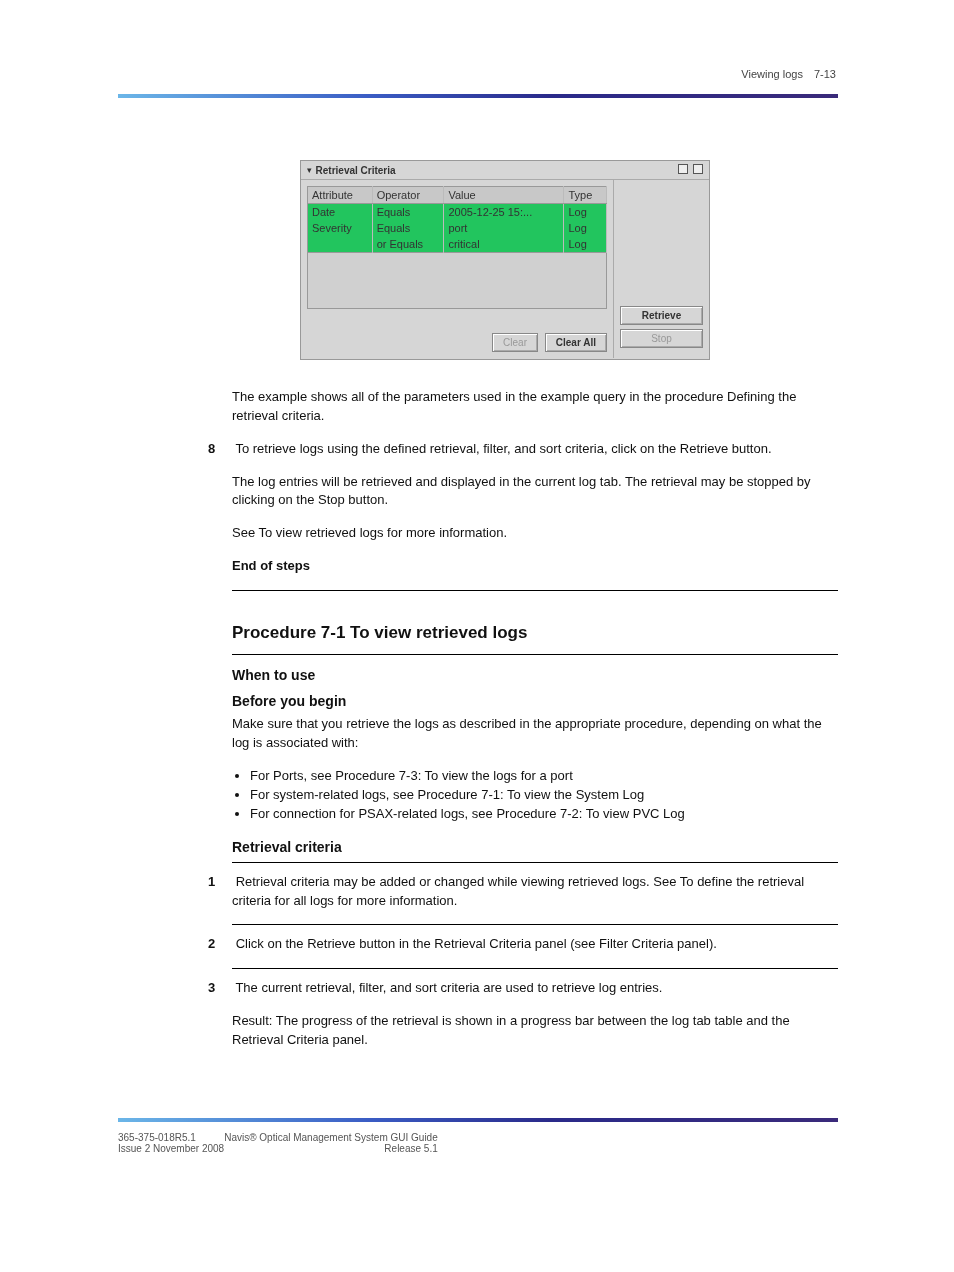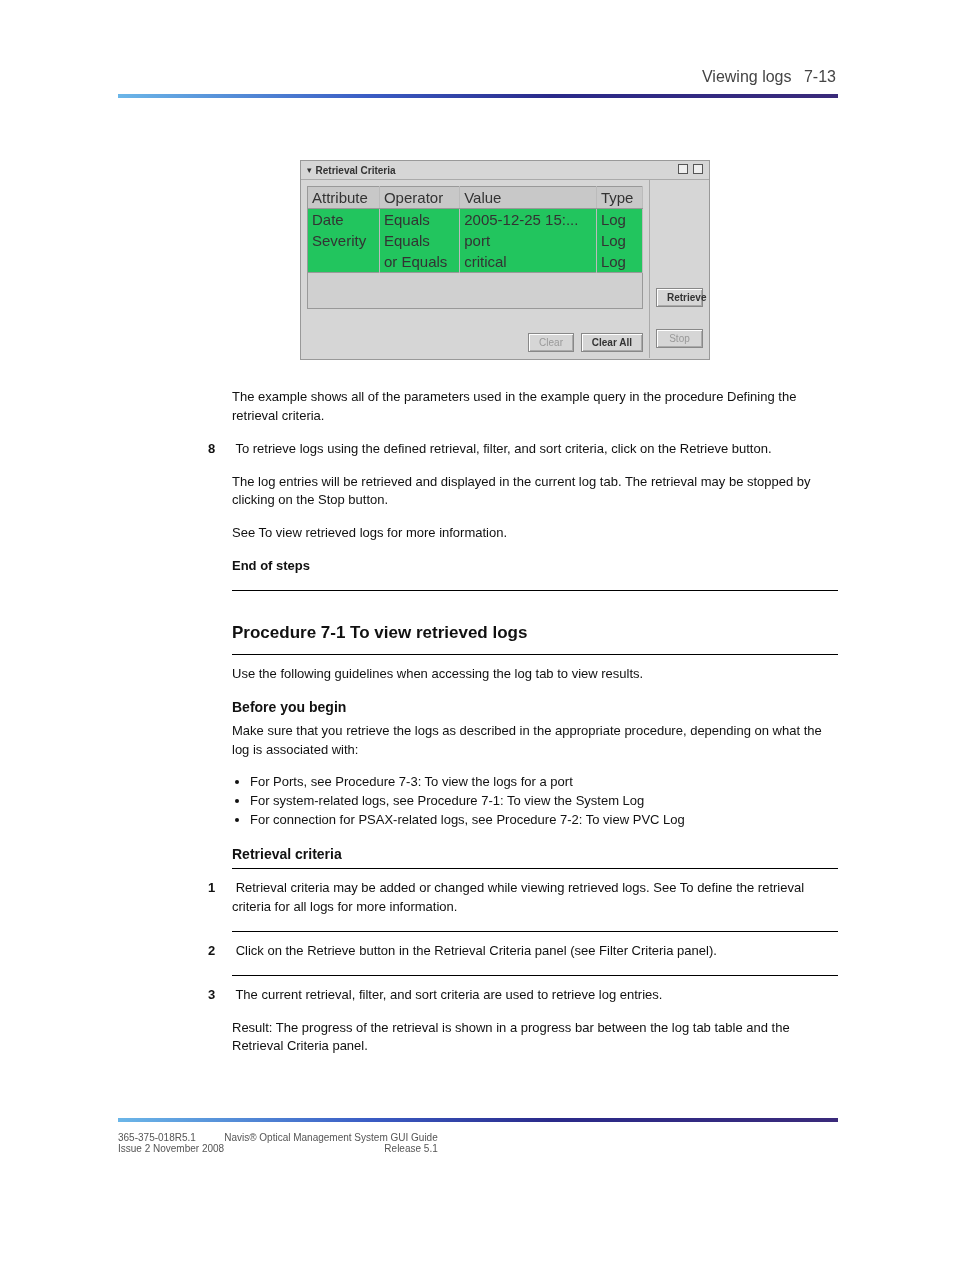--- a/index.html
+++ b/index.html
@@ -18,21 +18,21 @@
     height: 4px;
     background: linear-gradient(to right, #6bb6e8 0%, #3a5cc4 35%, #2a2a8a 60%, #3a2a7a 100%);
   }
   .gradient-bar.top { top: 94px; }
   .gradient-bar.bottom { top: 1118px; }
 
   .header-text {
     position: absolute;
     top: 68px;
     right: 118px;
-    font-size: 16px;
+    font-size: 11px;
     color: #444;
   }
   .header-text .sec-num { display: inline-block; margin-left: 8px; }
 
   .figure-wrap {
     position: absolute;
     top: 160px;
     left: 300px;
     width: 410px;
     height: 200px;
@@ -77,21 +77,21 @@
   .crit-table {
     border: 1px solid #999;
     background: #d0d0d0;
     width: 100%;
     border-collapse: collapse;
   }
   .crit-table th, .crit-table td {
     text-align: left;
     padding: 2px 4px;
     font-weight: normal;
-    font-size: 15px;
+    font-size: 11px;
     border-right: 1px solid #bbb;
   }
   .crit-table thead th {
     background: #c8c8c8;
     border-bottom: 1px solid #999;
   }
   .crit-table tbody td {
     background: #22c55e;
   }
   .crit-blank {
@@ -109,27 +109,27 @@
     padding: 3px 10px;
     background: #d6d6d6;
     border: 1px solid #888;
     font-size: 10px;
     margin-left: 4px;
     box-shadow: 1px 1px 0 #fff inset, -1px -1px 0 #aaa inset;
   }
   .fig-btn.disabled { color: #999; }
   .fig-btn.bold { font-weight: bold; }
   .fig-right {
-    width: 60px;
+    width: 96px;
     border-left: 1px solid #aaa;
     display: flex;
     flex-direction: column;
     justify-content: flex-end;
     padding: 6px;
-    gap: 18px;
+    gap: 0;
   }
   .fig-right .fig-btn { display: block; text-align: center; margin: 0 0 4px 0; }
 
   .content {
     position: absolute;
     top: 388px;
     left: 232px;
     width: 606px;
     font-size: 13px;
     line-height: 1.45;
@@ -240,21 +240,21 @@
   </p>
   <p>The log entries will be retrieved and displayed in the current log tab. The retrieval may be stopped by clicking on the Stop button.</p>
   <p>See To view retrieved logs for more information.</p>
 
   <p class="end">End of steps</p>
   <hr class="hr-thin">
 
   <div class="proc-heading">Procedure 7-1  To view retrieved logs</div>
   <hr class="hr-thin">
 
-  <p>Use the following guidelines when accessing the log tab to view results.</p>
+  <div class="proc-sub">When to use</div>
 
   <div class="proc-sub">Before you begin</div>
   <p>Make sure that you retrieve the logs as described in the appropriate procedure, depending on what the log is associated with:</p>
   <ul style="margin:0 0 14px 18px; list-style:disc;">
     <li>For Ports, see Procedure 7-3: To view the logs for a port</li>
     <li>For system-related logs, see Procedure 7-1: To view the System Log</li>
     <li>For connection for PSAX-related logs, see Procedure 7-2: To view PVC Log</li>
   </ul>
 
   <div class="proc-sub">Retrieval criteria</div>

